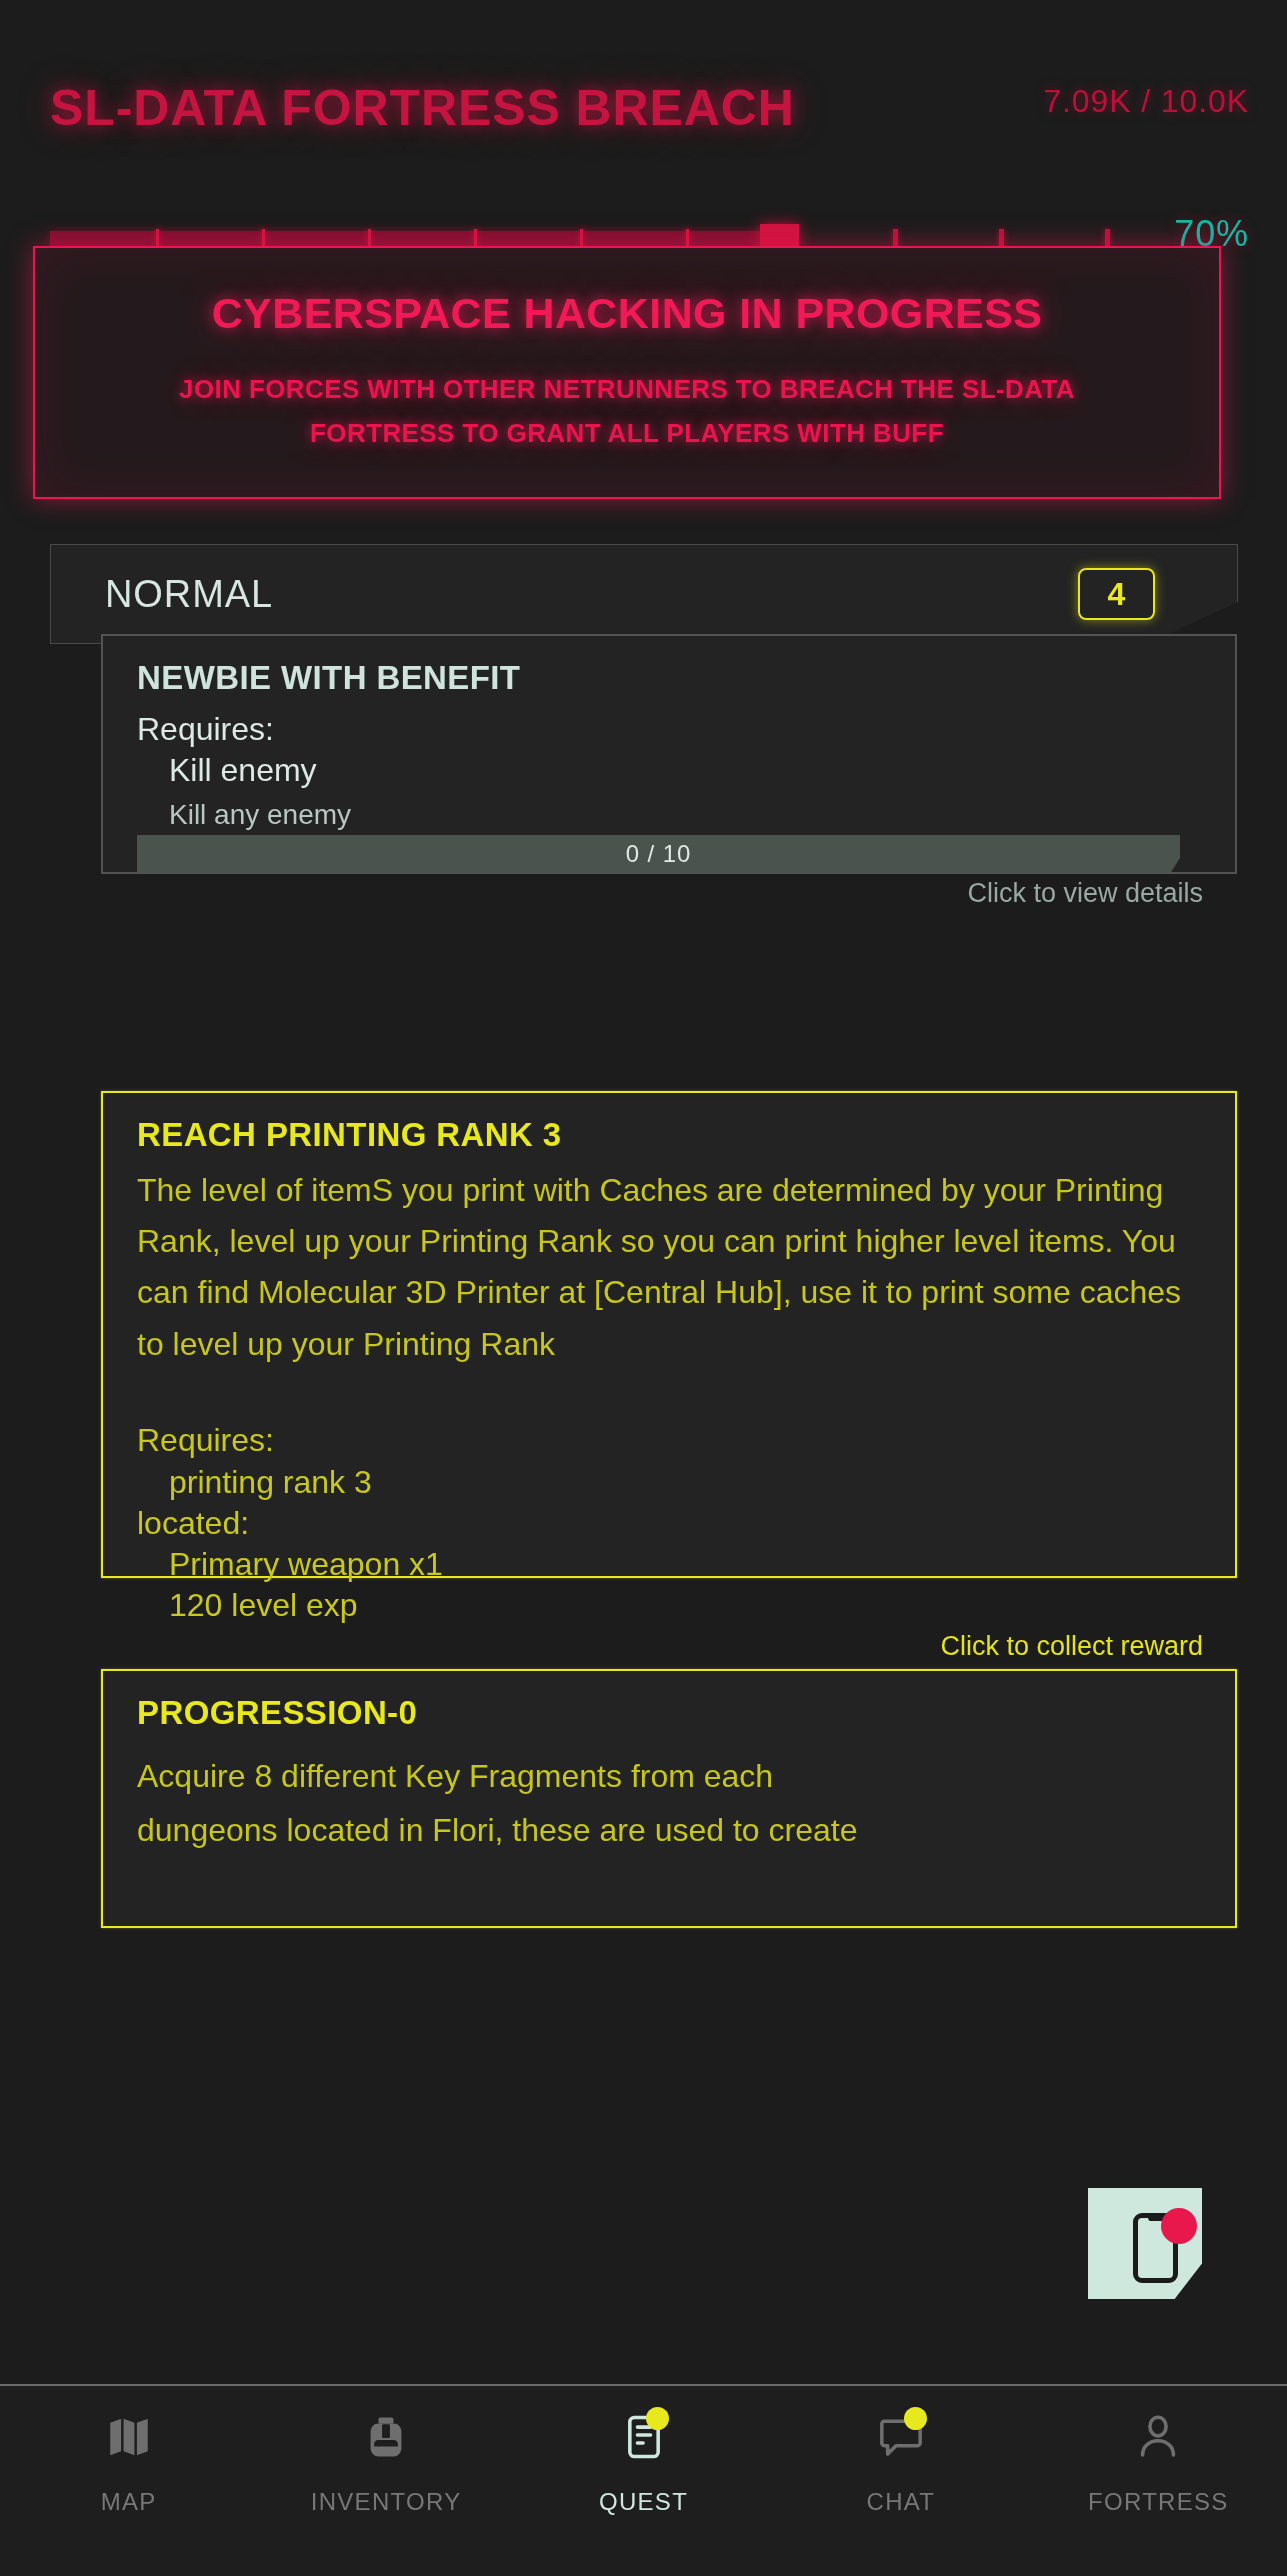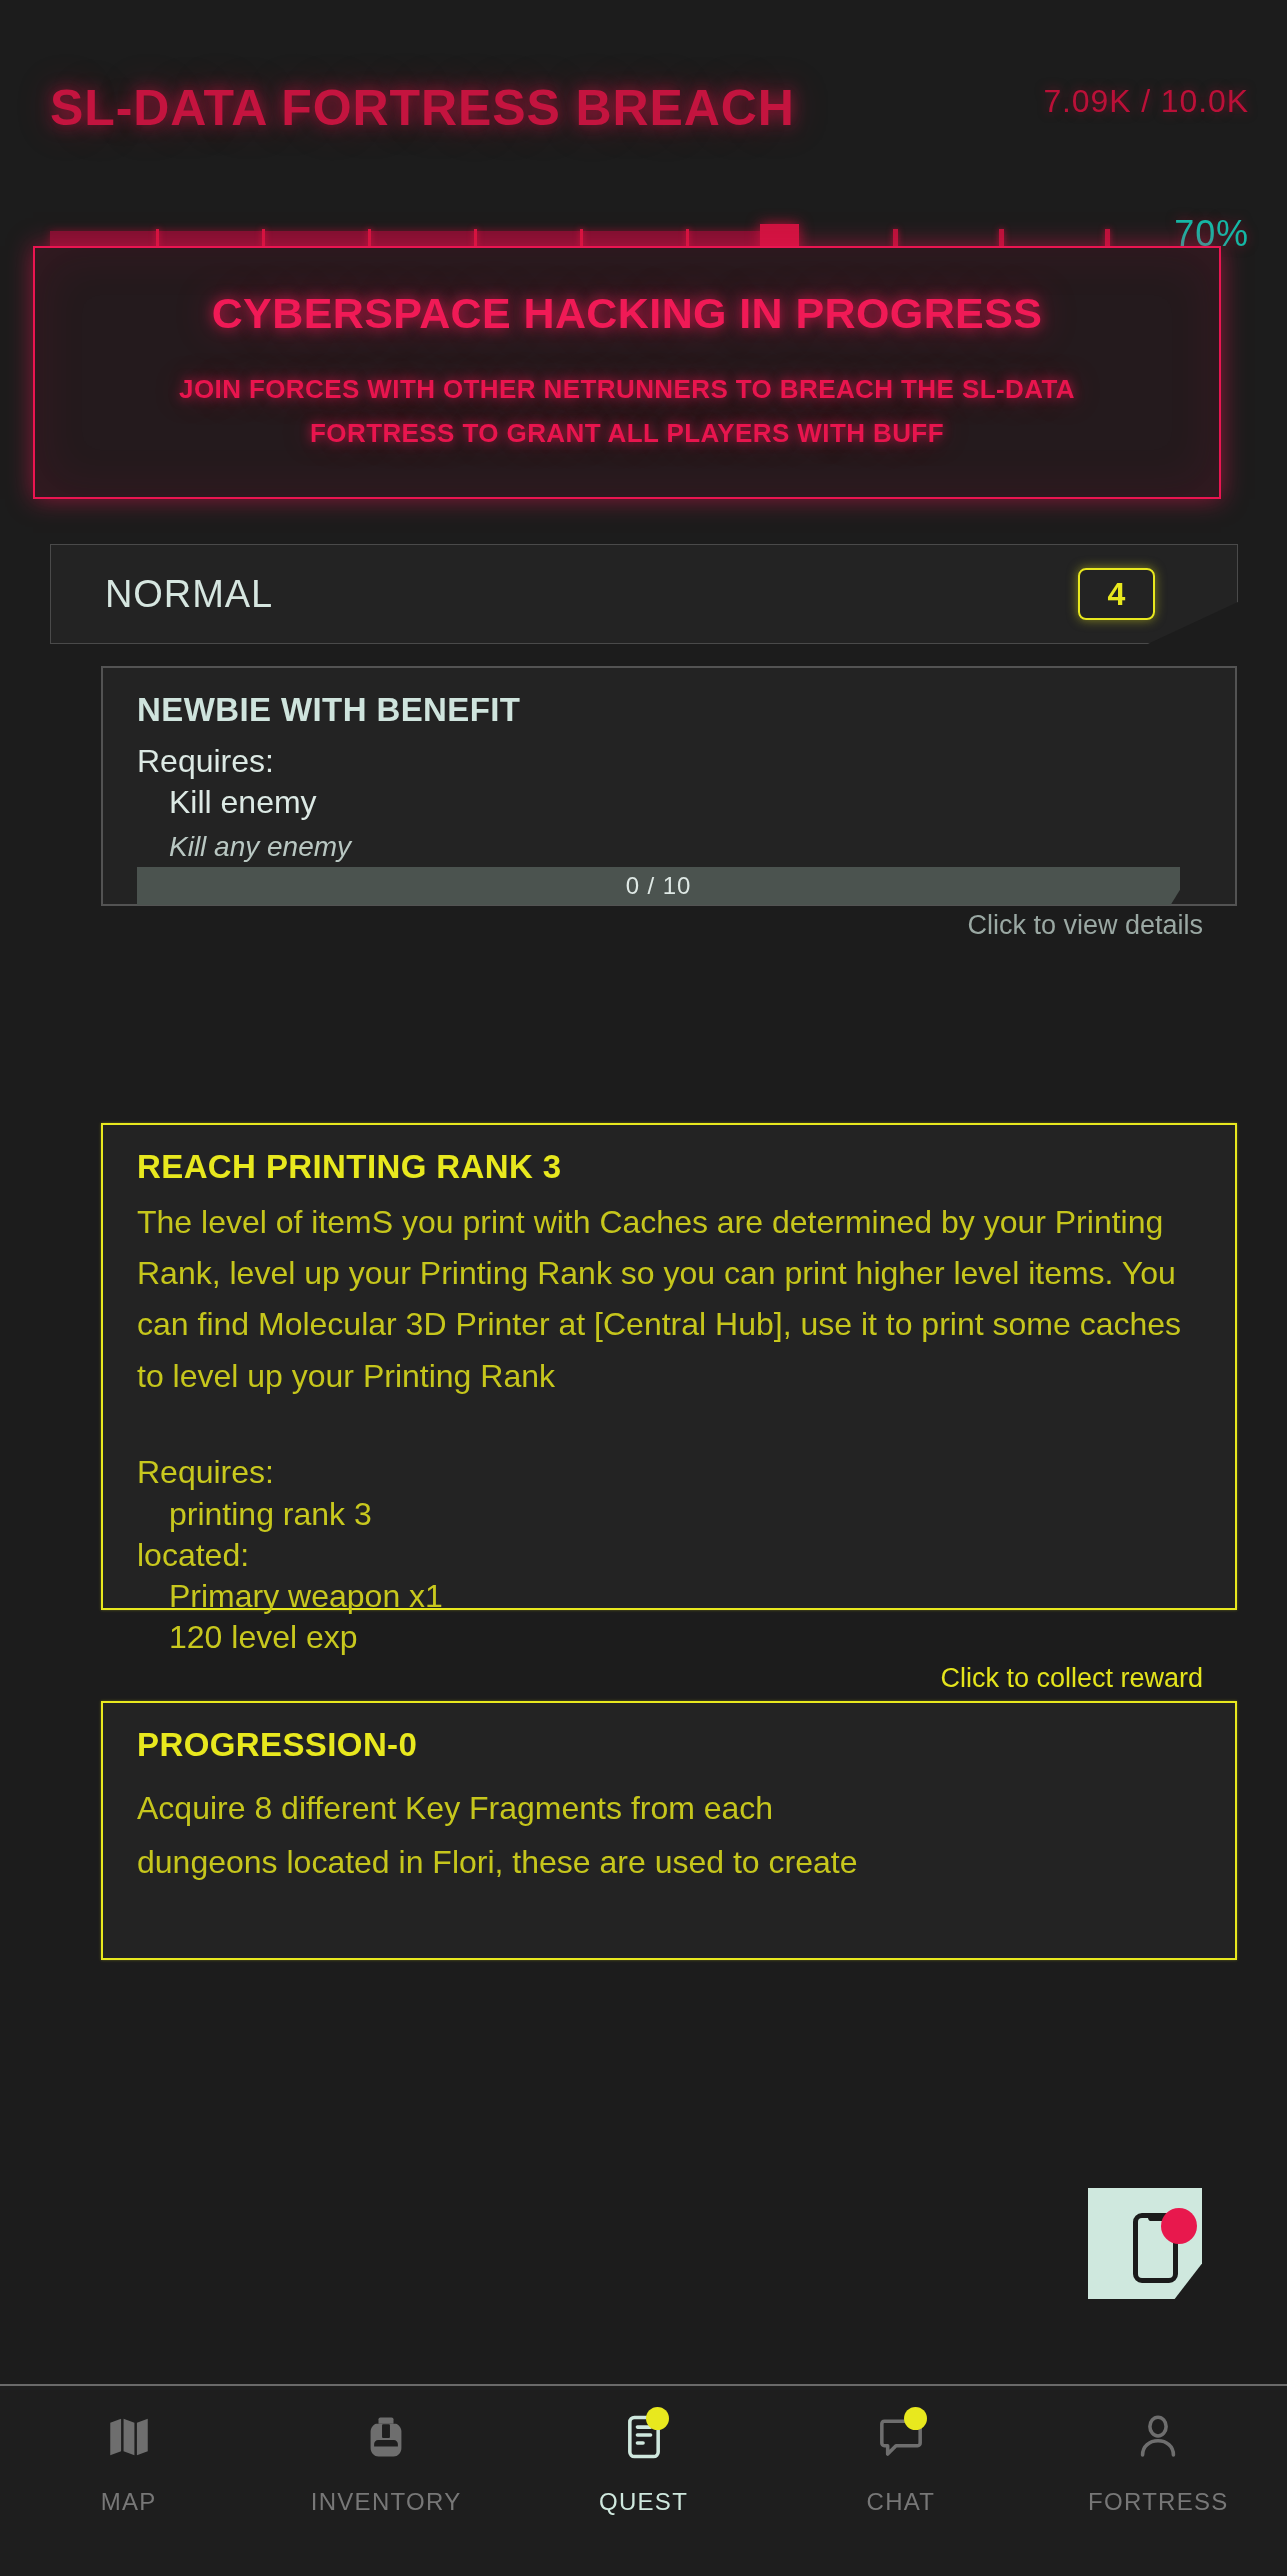--- a/index.html
+++ b/index.html
@@ -77,37 +77,37 @@
   }
   .diff-badge {
     position:absolute; right:82px; top:50%; transform:translateY(-50%);
     min-width:77px; height:52px; border:2.7px solid #e8e81e; border-radius:8px;
     display:flex; align-items:center; justify-content:center;
     box-shadow:0 0 10.7px rgba(232,232,30,.5);
   }
   .diff-badge span { font-size:32px; font-weight:700; color:#e8e81e; }
 
   
-  .cards { position:absolute; left:0; top:666px; width:1287px; height:1382px; overflow:hidden; }
+  .cards { position:absolute; left:0; top:634px; width:1287px; height:1382px; overflow:hidden; }
   .card { position:absolute; background:#232323; }
   .card.grey { left:101px; width:1136px; border:2.7px solid #535353; }
   .card.yellow { left:101px; width:1136px; border:2.7px solid #e8e81e; box-shadow:0 0 2.7px rgba(232,232,30,.35); }
 
   .card-title {
     position:absolute; left:34px; font-size:33px; font-weight:700;
     letter-spacing:0.4px; text-transform:uppercase; font-stretch:condensed;
   }
   .t-grey { color:#cfe4dd; }
   .t-yellow { color:#e8e81e; }
 
   .card-text { position:absolute; left:34px; font-size:32px; line-height:1.28; font-stretch:condensed; }
   .x-grey { color:#dce9e4; }
   .x-yellow { color:#c8c81e; }
   .indent { padding-left:32px; }
-  .italic { font-style:italic; color:#b9c7c2; }
+  .italic { color:#b9c7c2; }
 
   .desc { position:absolute; left:34px; width:1055px; font-size:32px; line-height:1.6; color:#c6c61c; font-stretch:condensed; }
 
   .qprog {
     position:absolute; left:34px; height:38px;
     background:#4b534f;
     display:flex; align-items:center; justify-content:center;
     clip-path:polygon(0 0, 100% 0, 100% 60%, 99.1% 100%, 0 100%);
   }
   .qprog span { font-size:24px; color:#dfe9e5; letter-spacing:0.9px; }

